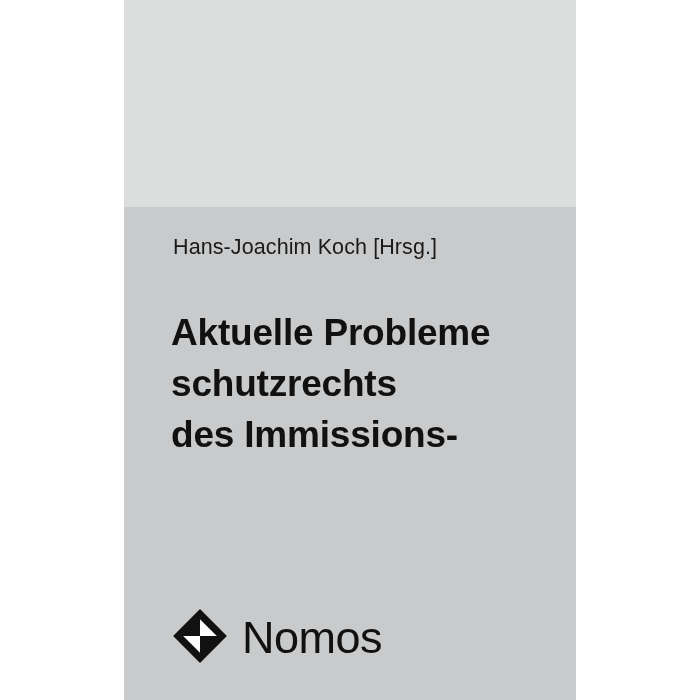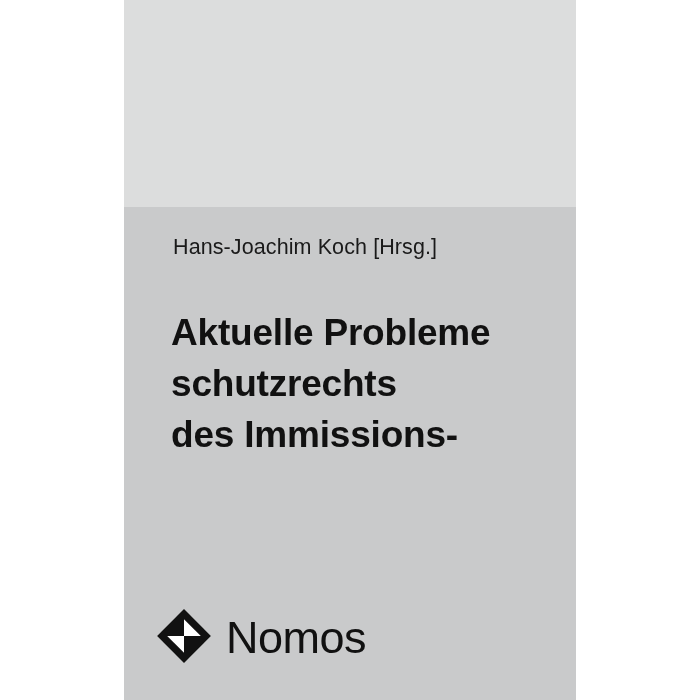--- a/index.html
+++ b/index.html
@@ -74,21 +74,21 @@
   }
 
   .title-line {
     display: block;
     white-space: nowrap;
   }
 
   
   .publisher {
     position: absolute;
-    left: 32px;
+    left: 48px;
     bottom: 36px;
     display: flex;
     align-items: center;
     gap: 14px;
   }
 
   .logo-mark {
     width: 56px;
     height: 56px;
     flex: 0 0 auto;

